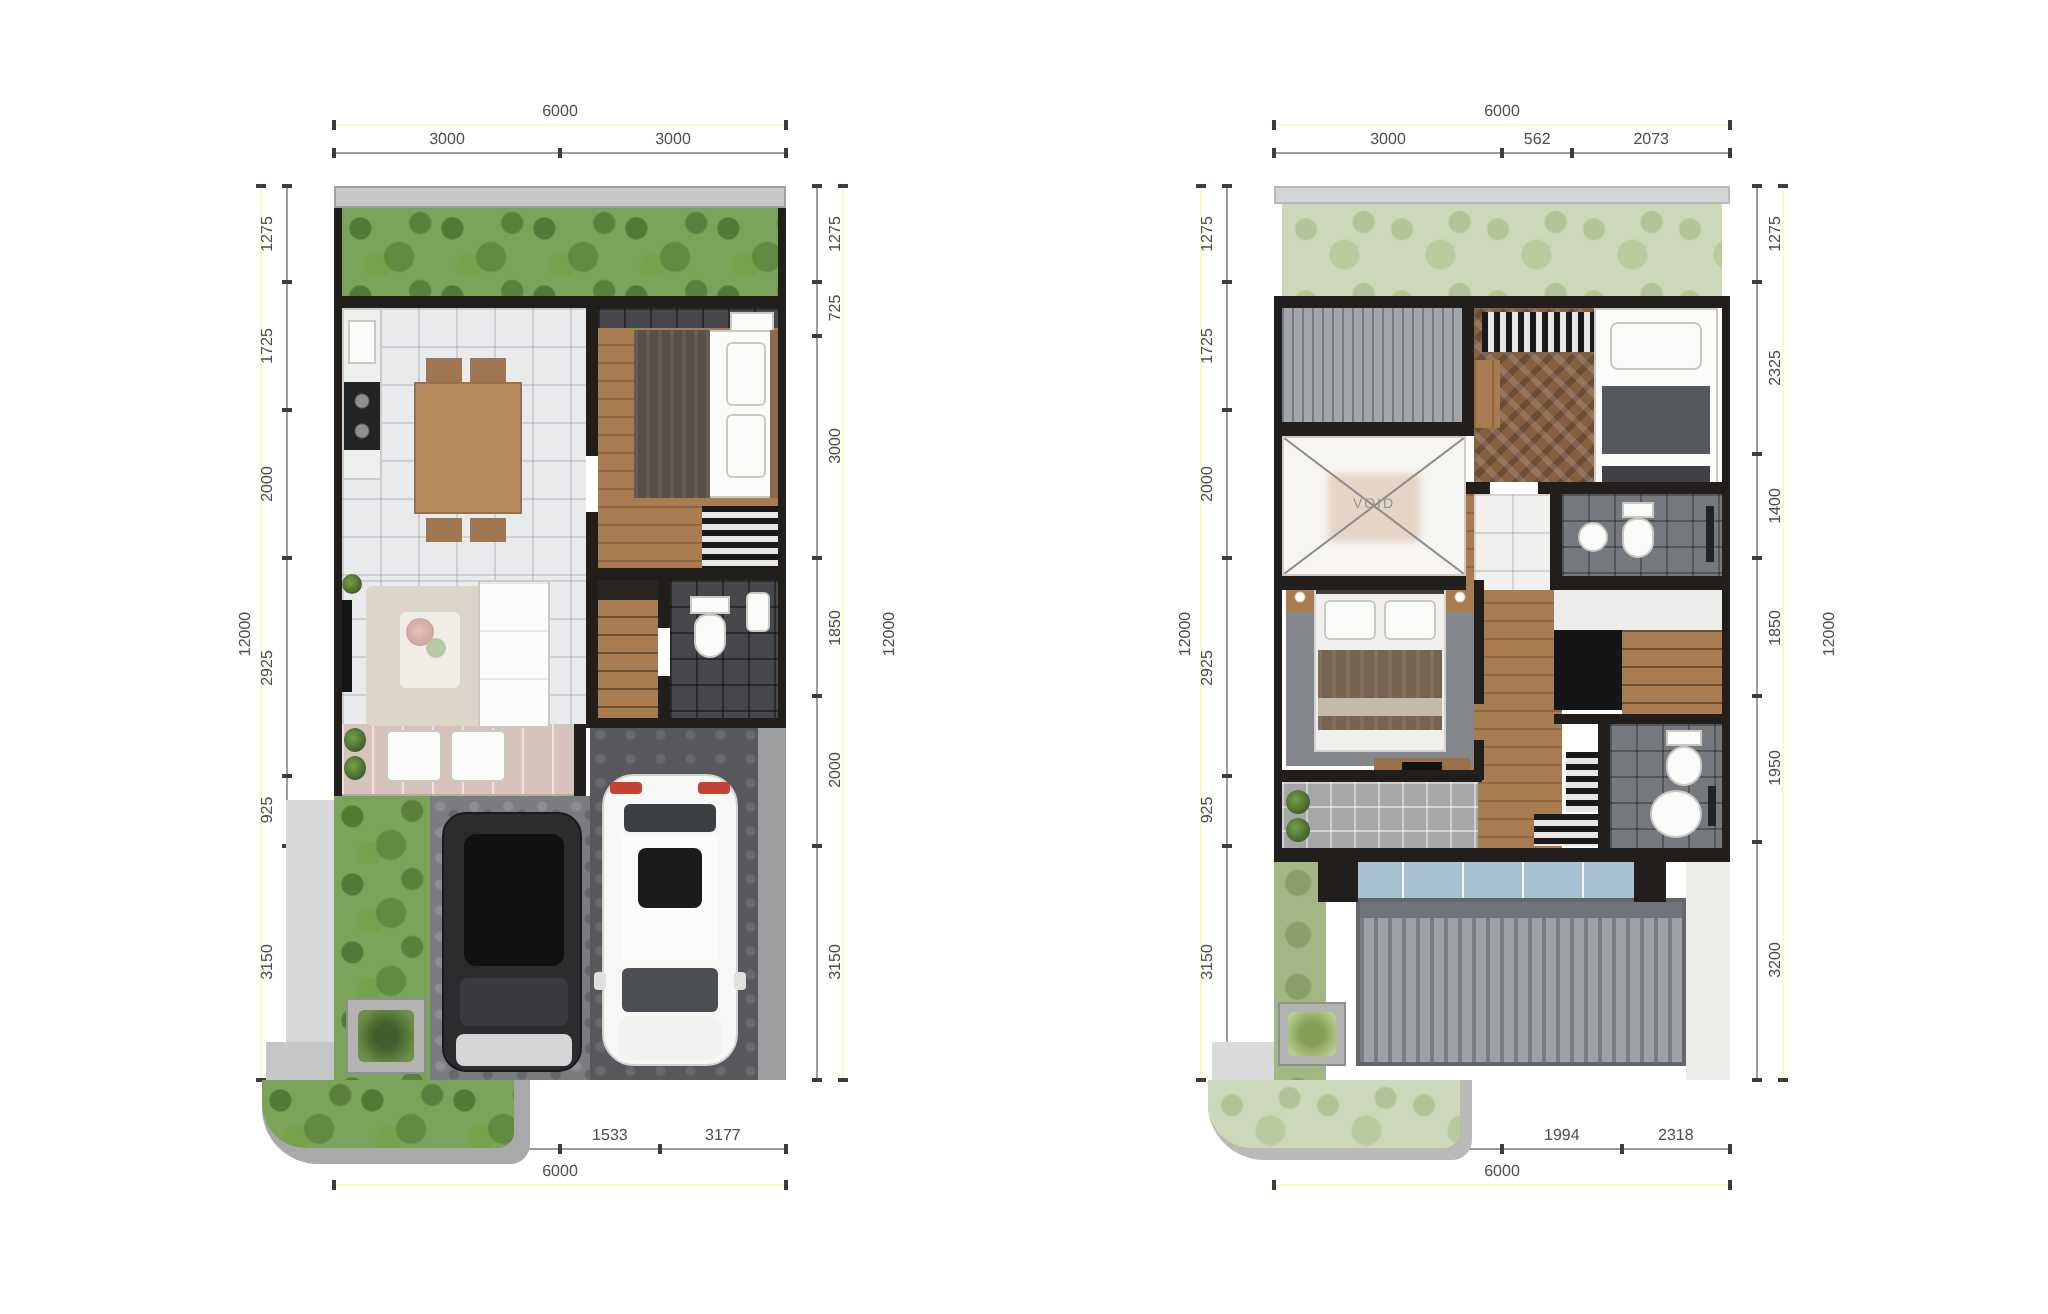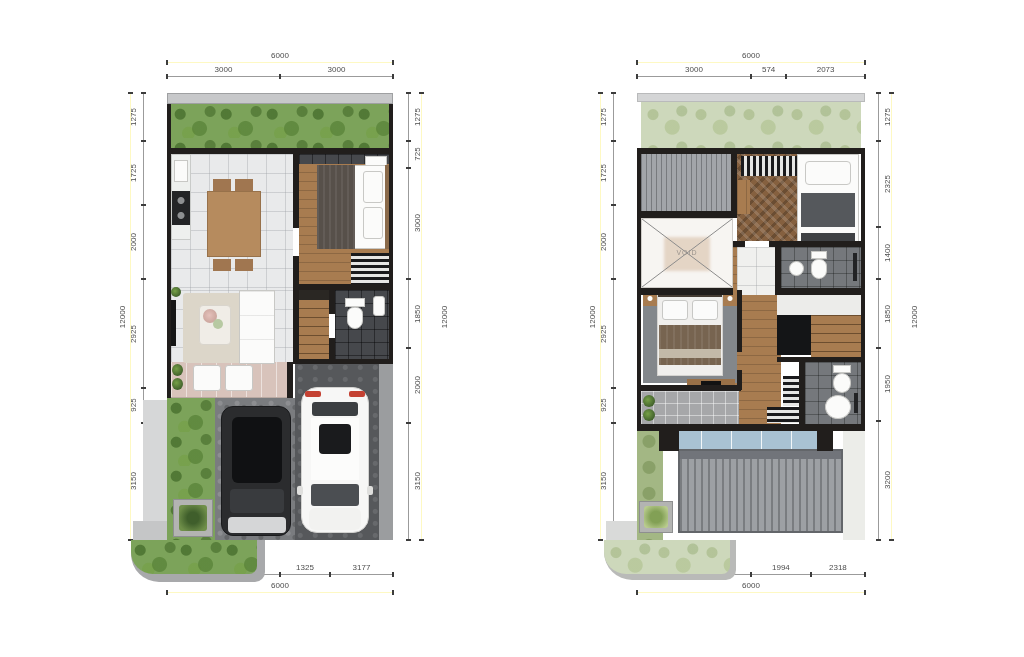--- a/index.html
+++ b/index.html
@@ -117,21 +117,21 @@
         </div>
     </div>
   </div>
 
   <div class="hdim" style="left:167px;top:570px;width:226px;height:26px;">
     <div class="dsegs" style="top:4px;">
       <div class="dseg" style="flex-grow:3000;">
           <span class="dlab">3000</span>
         </div>
       <div class="dseg" style="flex-grow:1325;">
-          <span class="dlab">1325</span>
+          <span class="dlab">1533</span>
         </div>
       <div class="dseg" style="flex-grow:1675;">
           <span class="dlab">3177</span>
         </div>
     </div>
     <div class="dim-line ticked" style="top:22px;">
       <span class="dlab">6000</span>
     </div>
   </div>
 
@@ -278,21 +278,21 @@
 
   <div class="hdim" style="left:637px;top:53px;width:228px;height:26px;">
     <div class="dim-line ticked" style="top:9px;">
       <span class="dlab">6000</span>
     </div>
     <div class="dsegs" style="top:23px;">
       <div class="dseg" style="flex-grow:3000;">
           <span class="dlab">3000</span>
         </div>
       <div class="dseg" style="flex-grow:927;">
-          <span class="dlab">574</span>
+          <span class="dlab">562</span>
         </div>
       <div class="dseg" style="flex-grow:2073;">
           <span class="dlab">2073</span>
         </div>
     </div>
   </div>
 
   <div class="hdim" style="left:637px;top:570px;width:228px;height:26px;">
     <div class="dsegs" style="top:4px;">
       <div class="dseg" style="flex-grow:3000;">

